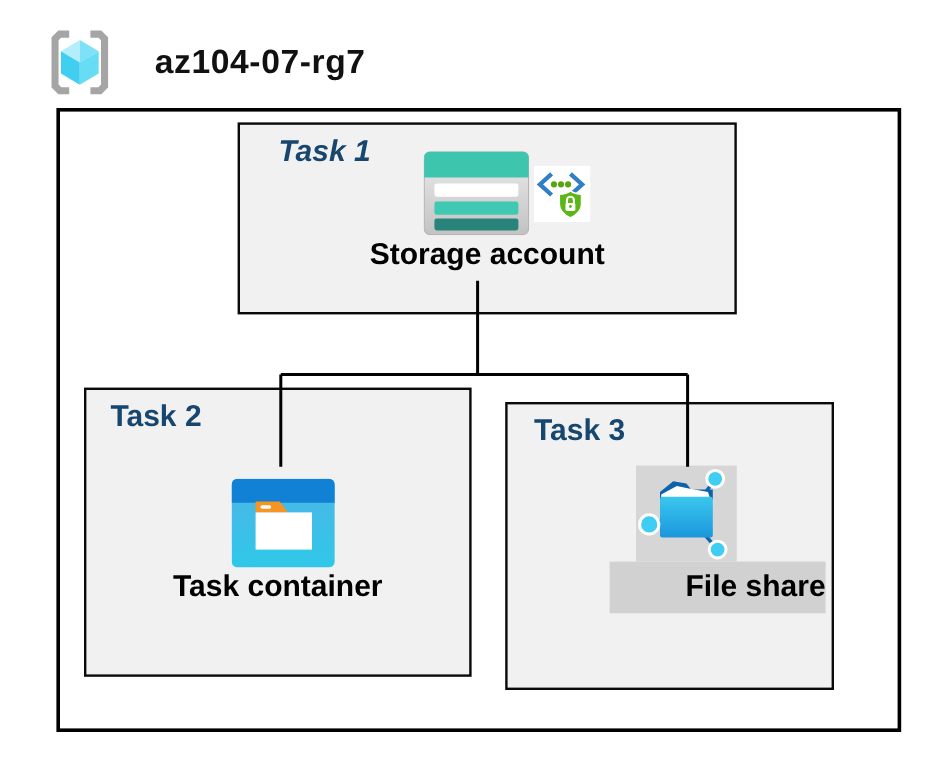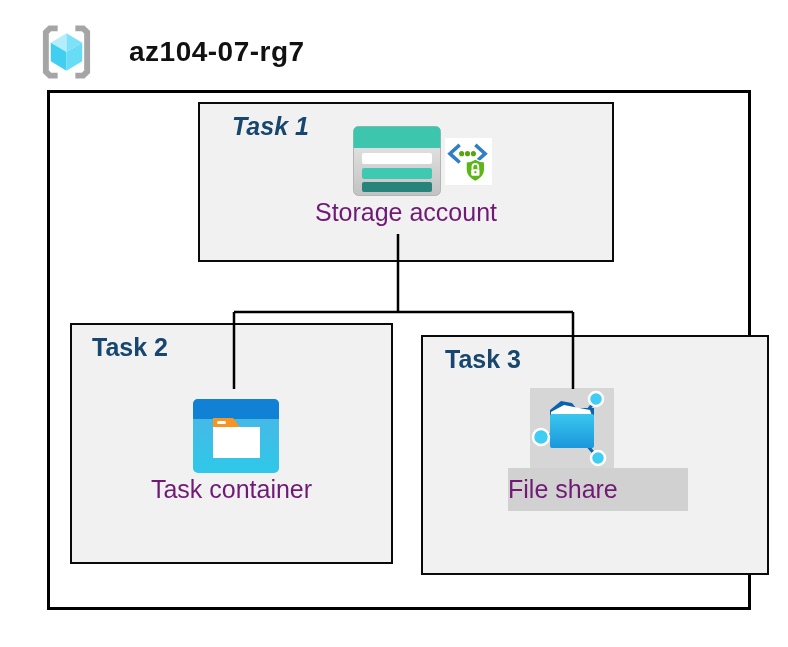--- a/index.html
+++ b/index.html
@@ -10,36 +10,36 @@
   
   .rg-header{position:absolute;left:38px;top:24px;display:flex;align-items:center;gap:34px;}
   .rg-title{font-size:28px;font-weight:700;color:#111;letter-spacing:.5px;}
   
   .outer-box{position:absolute;left:47px;top:90px;width:698px;height:514px;
     border:3px solid #000;background:#fff;}
   
   .task-box{position:absolute;background:#f1f1f1;border:2px solid #0a0a0a;box-sizing:border-box;}
   .task1{left:198px;top:102px;width:416px;height:160px;}
   .task2{left:70px;top:323px;width:323px;height:241px;}
-  .task3{left:421px;top:335px;width:348px;height:240px;}
+  .task3{left:421px;top:335px;width:274px;height:240px;}
   .task-label{position:absolute;font-size:25px;font-weight:700;color:#17466e;white-space:nowrap;}
   .task1 .task-label{left:32px;top:8px;font-style:italic;}
   .task2 .task-label{left:20px;top:8px;}
   .task3 .task-label{left:22px;top:8px;}
-  .resource-label{position:absolute;font-size:25px;font-weight:400;color:#701a75;
+  .resource-label{position:absolute;font-size:25px;font-weight:700;color:#000000;
     width:100%;text-align:center;white-space:nowrap;}
   .task1 .resource-label{top:94px;}
   .task2 .resource-label{top:150px;}
   
   .storage-icon{position:absolute;left:353px;top:126px;}
   .secure-icon{position:absolute;left:445px;top:138px;}
   .blob-icon{position:absolute;left:193px;top:399px;}
   .fs-tile{position:absolute;left:530px;top:388px;width:84px;height:80px;background:#d6d6d6;}
   .fs-band{position:absolute;left:508px;top:468px;width:180px;height:43px;background:#d1d1d1;
-    display:flex;align-items:center;justify-content:flex-start;}
+    display:flex;align-items:center;justify-content:flex-end;}
   .fs-band .resource-label{position:static;width:auto;}
   
   .connectors{position:absolute;left:0;top:0;width:788px;height:647px;pointer-events:none;}
 </style>
 </head>
 <body>
 
 <div class="canvas">
 
   <div class="rg-header">

